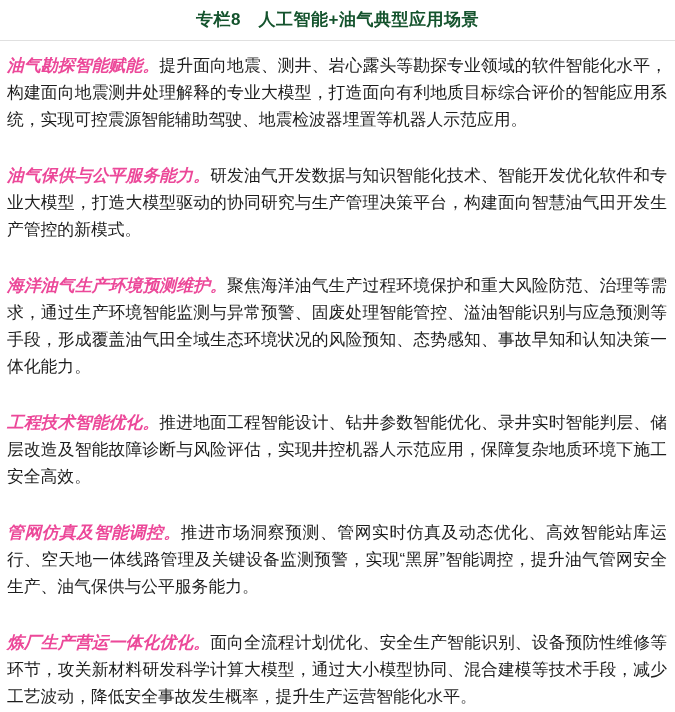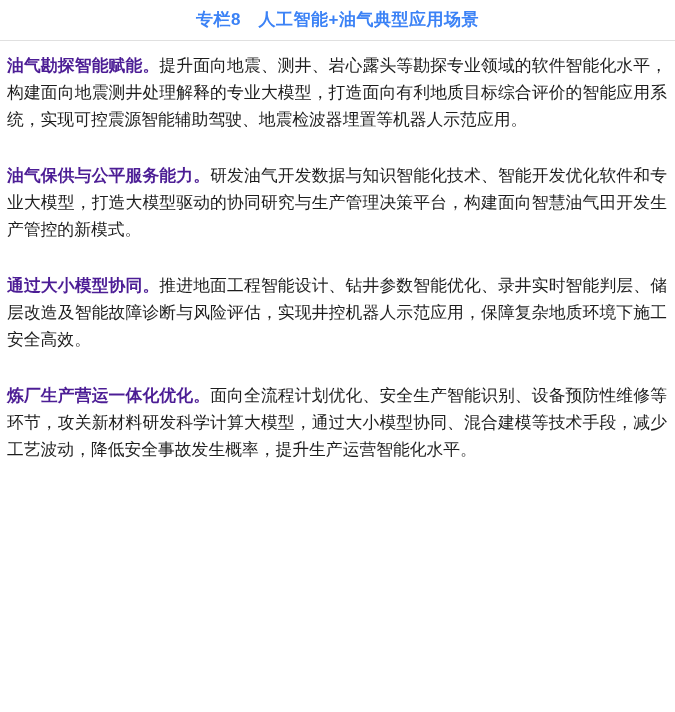--- a/index.html
+++ b/index.html
@@ -14,42 +14,43 @@
     background: #ffffff;
     font-family: "Liberation Sans", "DejaVu Sans", sans-serif;
     color: #1d1d1d;
   }
   .panel-title {
     font-size: 17px;
     font-weight: 700;
     text-align: center;
     padding: 8px 0 9px 0;
     letter-spacing: 0.5px;
-    color: #3b82f6;
+    color: #14532d;
   }
   .divider {
     height: 0;
     border-top: 1px solid #e0e0e0;
   }
   .content {
     padding: 11px 8px 9px 7px;
     font-size: 16.8px;
     line-height: 27px;
     text-align: justify;
     text-justify: inter-ideograph;
   }
   .content p {
     margin: 0 0 29px 0;
   }
   .content p:last-child {
     margin-bottom: 15px;
   }
   .section-heading {
     font-weight: 700;
-    color: #4c1d95;
+    color: #ec4899;
+    font-style: italic;
   }
 </style>
 </head>
 <body>
 
 <div class="page">
 
   <div class="panel-title">专栏8　人工智能+油气典型应用场景</div>
 
   <div class="divider"></div>
@@ -57,25 +58,31 @@
   <div class="content">
 
     <p>
       <span class="section-heading">油气勘探智能赋能。</span><span>提升面向地震、测井、岩心露头等勘探专业领域的软件智能化水平，构建面向地震测井处理解释的专业大模型，打造面向有利地质目标综合评价的智能应用系统，实现可控震源智能辅助驾驶、地震检波器埋置等机器人示范应用。</span>
     </p>
 
     <p>
       <span class="section-heading">油气保供与公平服务能力。</span><span>研发油气开发数据与知识智能化技术、智能开发优化软件和专业大模型，打造大模型驱动的协同研究与生产管理决策平台，构建面向智慧油气田开发生产管控的新模式。</span>
     </p>
 
+    <p>
+      <span class="section-heading">海洋油气生产环境预测维护。</span><span>聚焦海洋油气生产过程环境保护和重大风险防范、治理等需求，通过生产环境智能监测与异常预警、固废处理智能管控、溢油智能识别与应急预测等手段，形成覆盖油气田全域生态环境状况的风险预知、态势感知、事故早知和认知决策一体化能力。</span>
+    </p>
 
     <p>
-      <span class="section-heading">通过大小模型协同。</span><span>推进地面工程智能设计、钻井参数智能优化、录井实时智能判层、储层改造及智能故障诊断与风险评估，实现井控机器人示范应用，保障复杂地质环境下施工安全高效。</span>
+      <span class="section-heading">工程技术智能优化。</span><span>推进地面工程智能设计、钻井参数智能优化、录井实时智能判层、储层改造及智能故障诊断与风险评估，实现井控机器人示范应用，保障复杂地质环境下施工安全高效。</span>
     </p>
 
+    <p>
+      <span class="section-heading">管网仿真及智能调控。</span><span>推进市场洞察预测、管网实时仿真及动态优化、高效智能站库运行、空天地一体线路管理及关键设备监测预警，实现“黑屏”智能调控，提升油气管网安全生产、油气保供与公平服务能力。</span>
+    </p>
 
     <p>
       <span class="section-heading">炼厂生产营运一体化优化。</span><span>面向全流程计划优化、安全生产智能识别、设备预防性维修等环节，攻关新材料研发科学计算大模型，通过大小模型协同、混合建模等技术手段，减少工艺波动，降低安全事故发生概率，提升生产运营智能化水平。</span>
     </p>
 
   </div>
 
 </div>
 
 </body></html>

